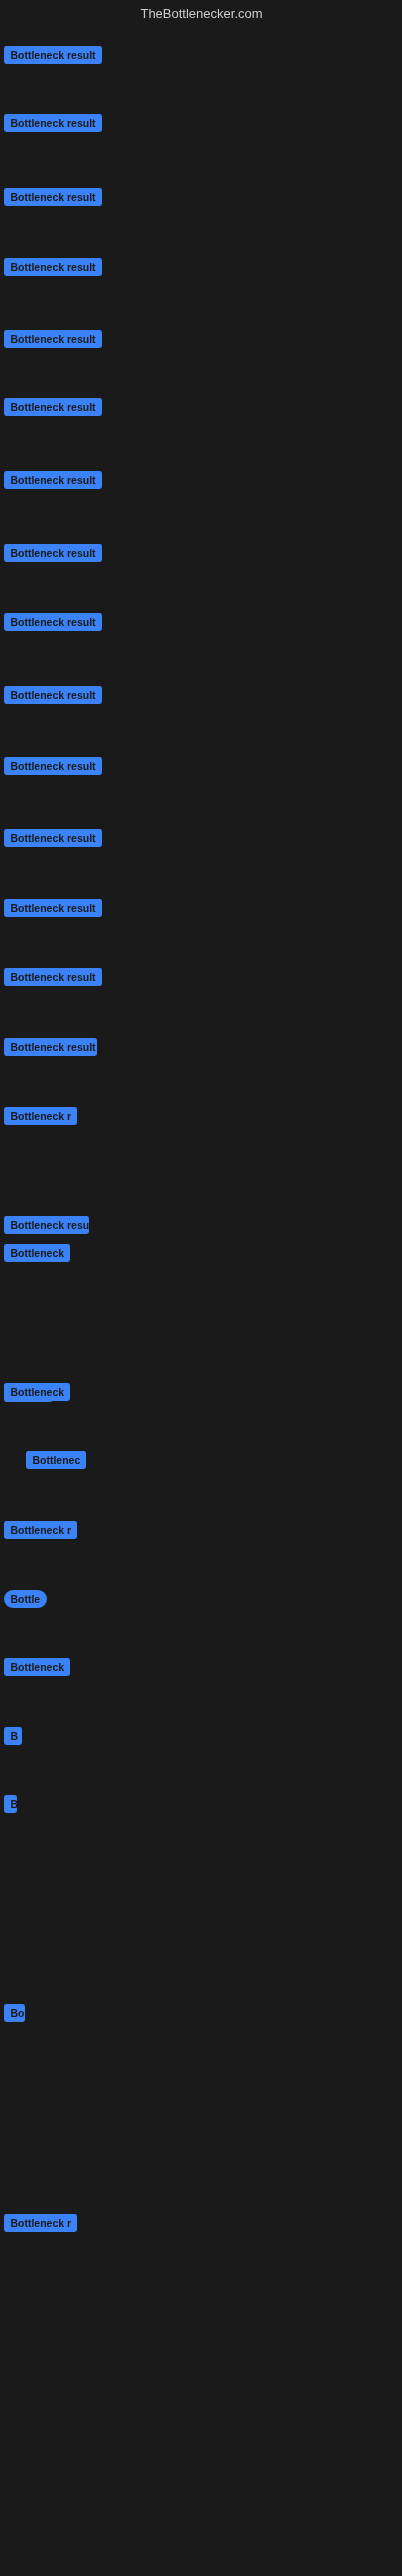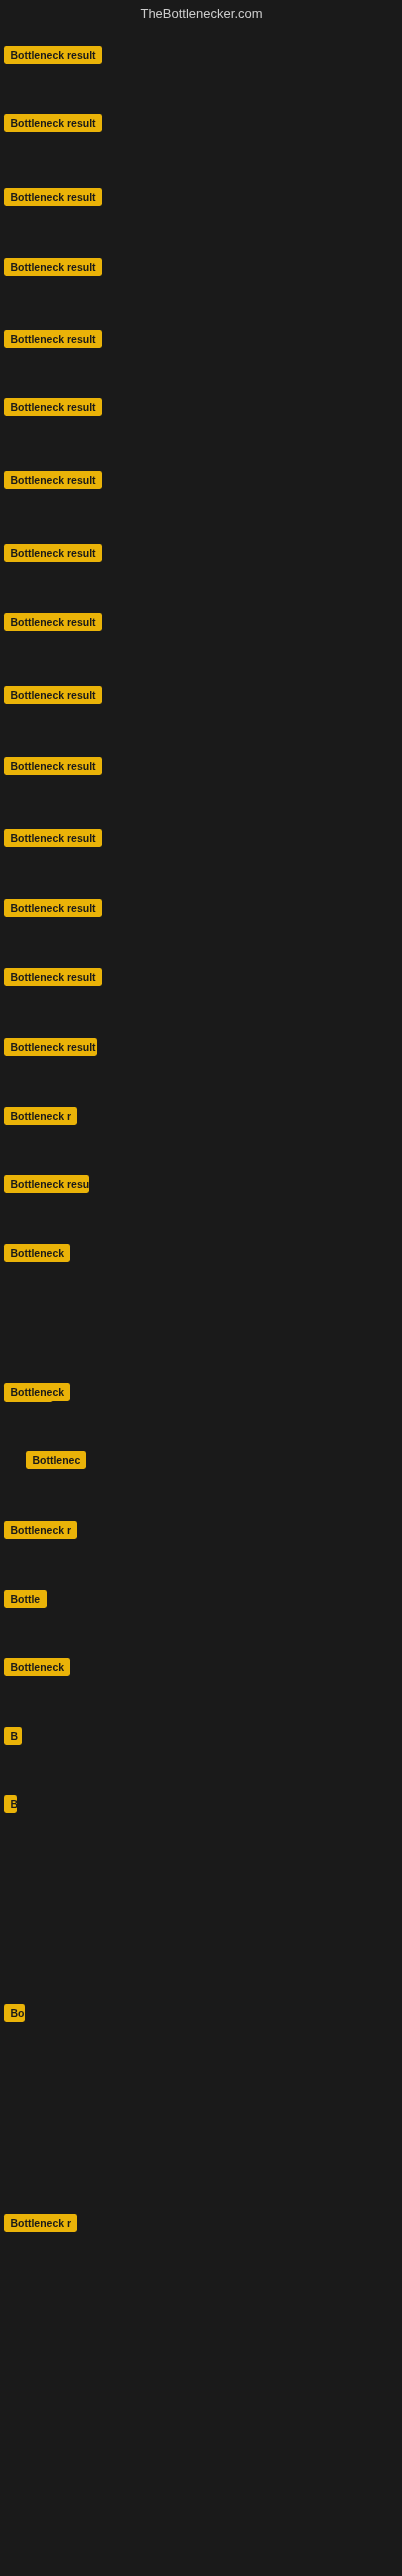--- a/index.html
+++ b/index.html
@@ -19,21 +19,21 @@
       color: #cccccc;
       font-size: 13px;
       padding: 6.4px 0;
       font-weight: normal;
     }
     .bottleneck-item {
       position: absolute;
       left: 4px;
     }
     .bottleneck-badge {
-      background-color: #eab308;
+      background-color: #3b82f6;
       color: #1a1a1a;
       font-size: 10.5px;
       font-weight: bold;
       padding: 3.2px 6.4px;
       border-radius: 2.4px;
       display: inline-block;
       white-space: nowrap;
       overflow: hidden;
     }
   </style>
@@ -52,26 +52,26 @@
     <div class="bottleneck-item" style="top: 471px;"><span class="bottleneck-badge" style="max-width: 113px;">Bottleneck result</span></div>
     <div class="bottleneck-item" style="top: 544px;"><span class="bottleneck-badge" style="max-width: 111px;">Bottleneck result</span></div>
     <div class="bottleneck-item" style="top: 613px;"><span class="bottleneck-badge" style="max-width: 109px;">Bottleneck result</span></div>
     <div class="bottleneck-item" style="top: 686px;"><span class="bottleneck-badge" style="max-width: 106px;">Bottleneck result</span></div>
     <div class="bottleneck-item" style="top: 757px;"><span class="bottleneck-badge" style="max-width: 105px;">Bottleneck result</span></div>
     <div class="bottleneck-item" style="top: 829px;"><span class="bottleneck-badge" style="max-width: 103px;">Bottleneck result</span></div>
     <div class="bottleneck-item" style="top: 899px;"><span class="bottleneck-badge" style="max-width: 101px;">Bottleneck result</span></div>
     <div class="bottleneck-item" style="top: 968px;"><span class="bottleneck-badge" style="max-width: 98px;">Bottleneck result</span></div>
     <div class="bottleneck-item" style="top: 1038px;"><span class="bottleneck-badge" style="max-width: 93px;">Bottleneck result</span></div>
     <div class="bottleneck-item" style="top: 1107px;"><span class="bottleneck-badge" style="max-width: 76px;">Bottleneck r</span></div>
-    <div class="bottleneck-item" style="top: 1175px;"><span class="bottleneck-badge" style="max-width: 85px;">Bottleneck resu</span></div>
+    <div class="bottleneck-item" style="top: 1216px;"><span class="bottleneck-badge" style="max-width: 85px;">Bottleneck resu</span></div>
     <div class="bottleneck-item" style="top: 1244px;"><span class="bottleneck-badge" style="max-width: 66px;">Bottleneck</span></div>
     <div class="bottleneck-item" style="top: 1384px;"><span class="bottleneck-badge" style="max-width: 52px;">Bottlen</span></div>
     <div class="bottleneck-item" style="top: 1383px;"><span class="bottleneck-badge" style="max-width: 66px;">Bottleneck</span></div>
     <div class="bottleneck-item" style="top: 1451px; margin-left: 22px;"><span class="bottleneck-badge" style="max-width: 60px;">Bottlenec</span></div>
     <div class="bottleneck-item" style="top: 1521px;"><span class="bottleneck-badge" style="max-width: 76px;">Bottleneck r</span></div>
-    <div class="bottleneck-item" style="top: 1590px;"><span class="bottleneck-badge" style="max-width: 44px;">Bottle</span></div>
+    <div class="bottleneck-item" style="top: 1590px;"><span class="bottleneck-badge" style="max-width: 44px; border-radius: 9px;">Bottle</span></div>
     <div class="bottleneck-item" style="top: 1658px;"><span class="bottleneck-badge" style="max-width: 66px;">Bottleneck</span></div>
     <div class="bottleneck-item" style="top: 1727px;"><span class="bottleneck-badge" style="max-width: 17.7px;">B</span></div>
     <div class="bottleneck-item" style="top: 1795px;"><span class="bottleneck-badge" style="max-width: 13px;">B</span></div>
     <div class="bottleneck-item" style="top: 2004px;"><span class="bottleneck-badge" style="max-width: 21px;">Bo</span></div>
     <div class="bottleneck-item" style="top: 2214px;"><span class="bottleneck-badge" style="max-width: 76px;">Bottleneck r</span></div>
   </div>
 
 
 </body></html>

